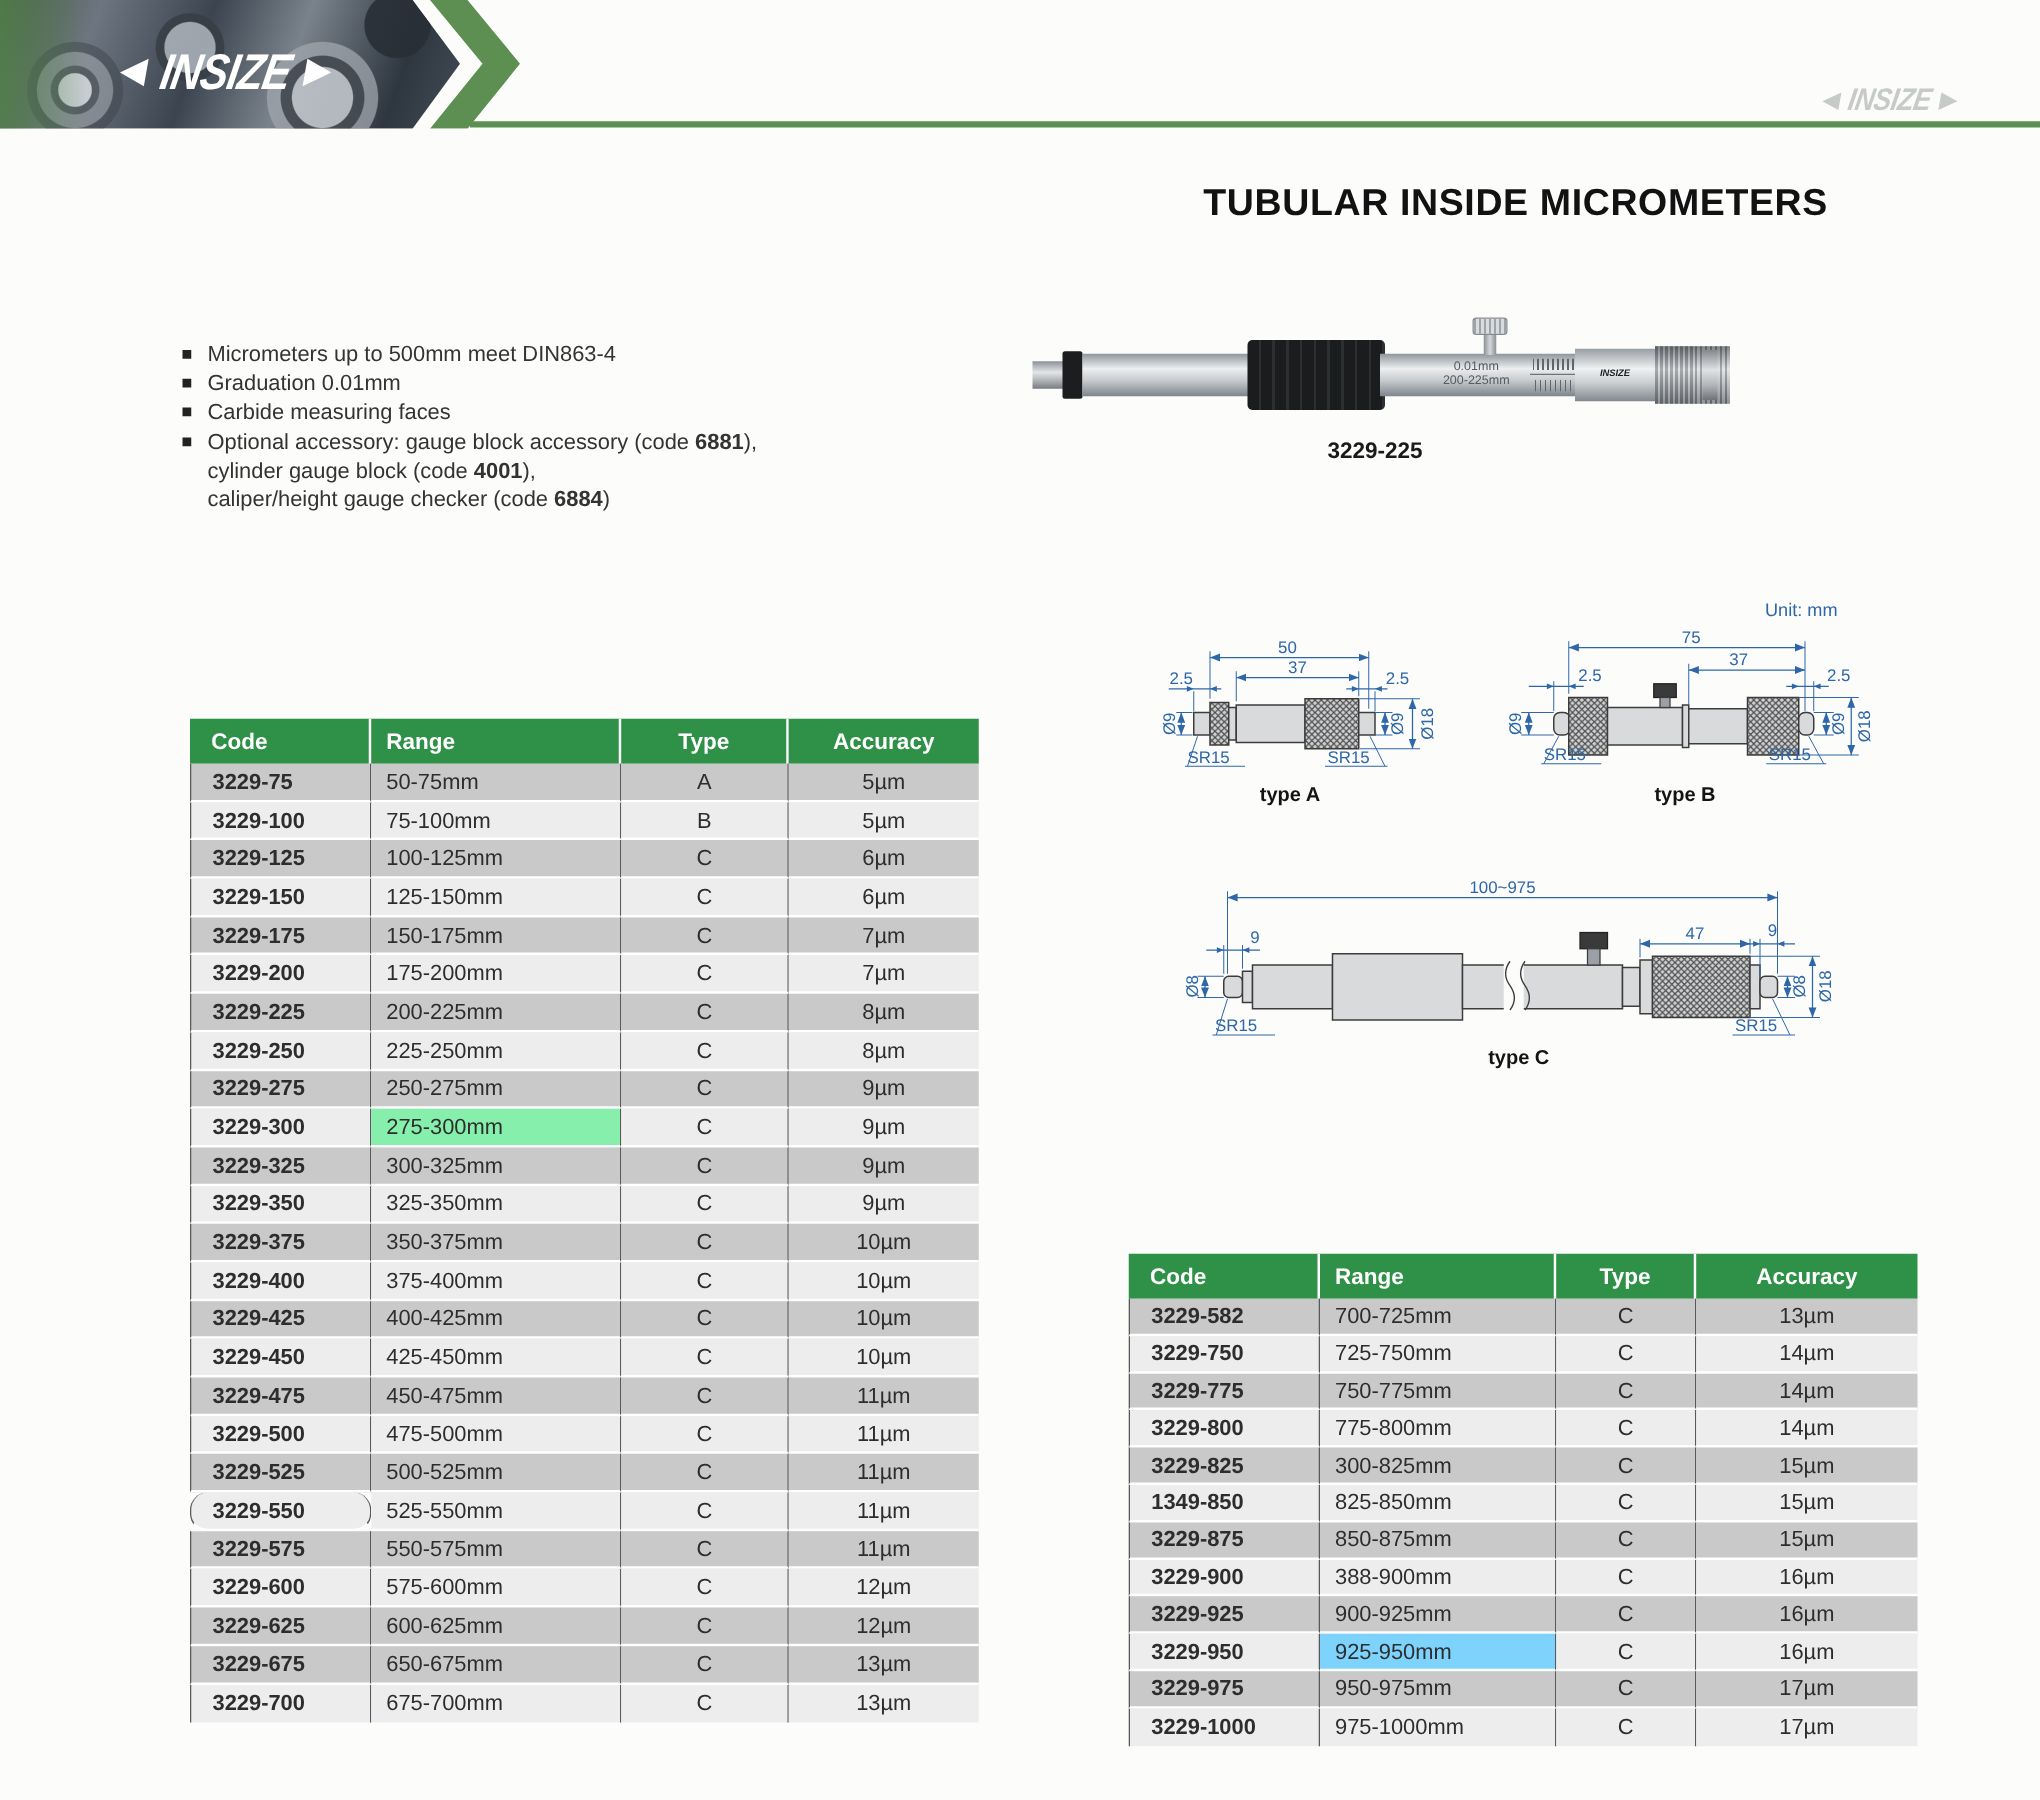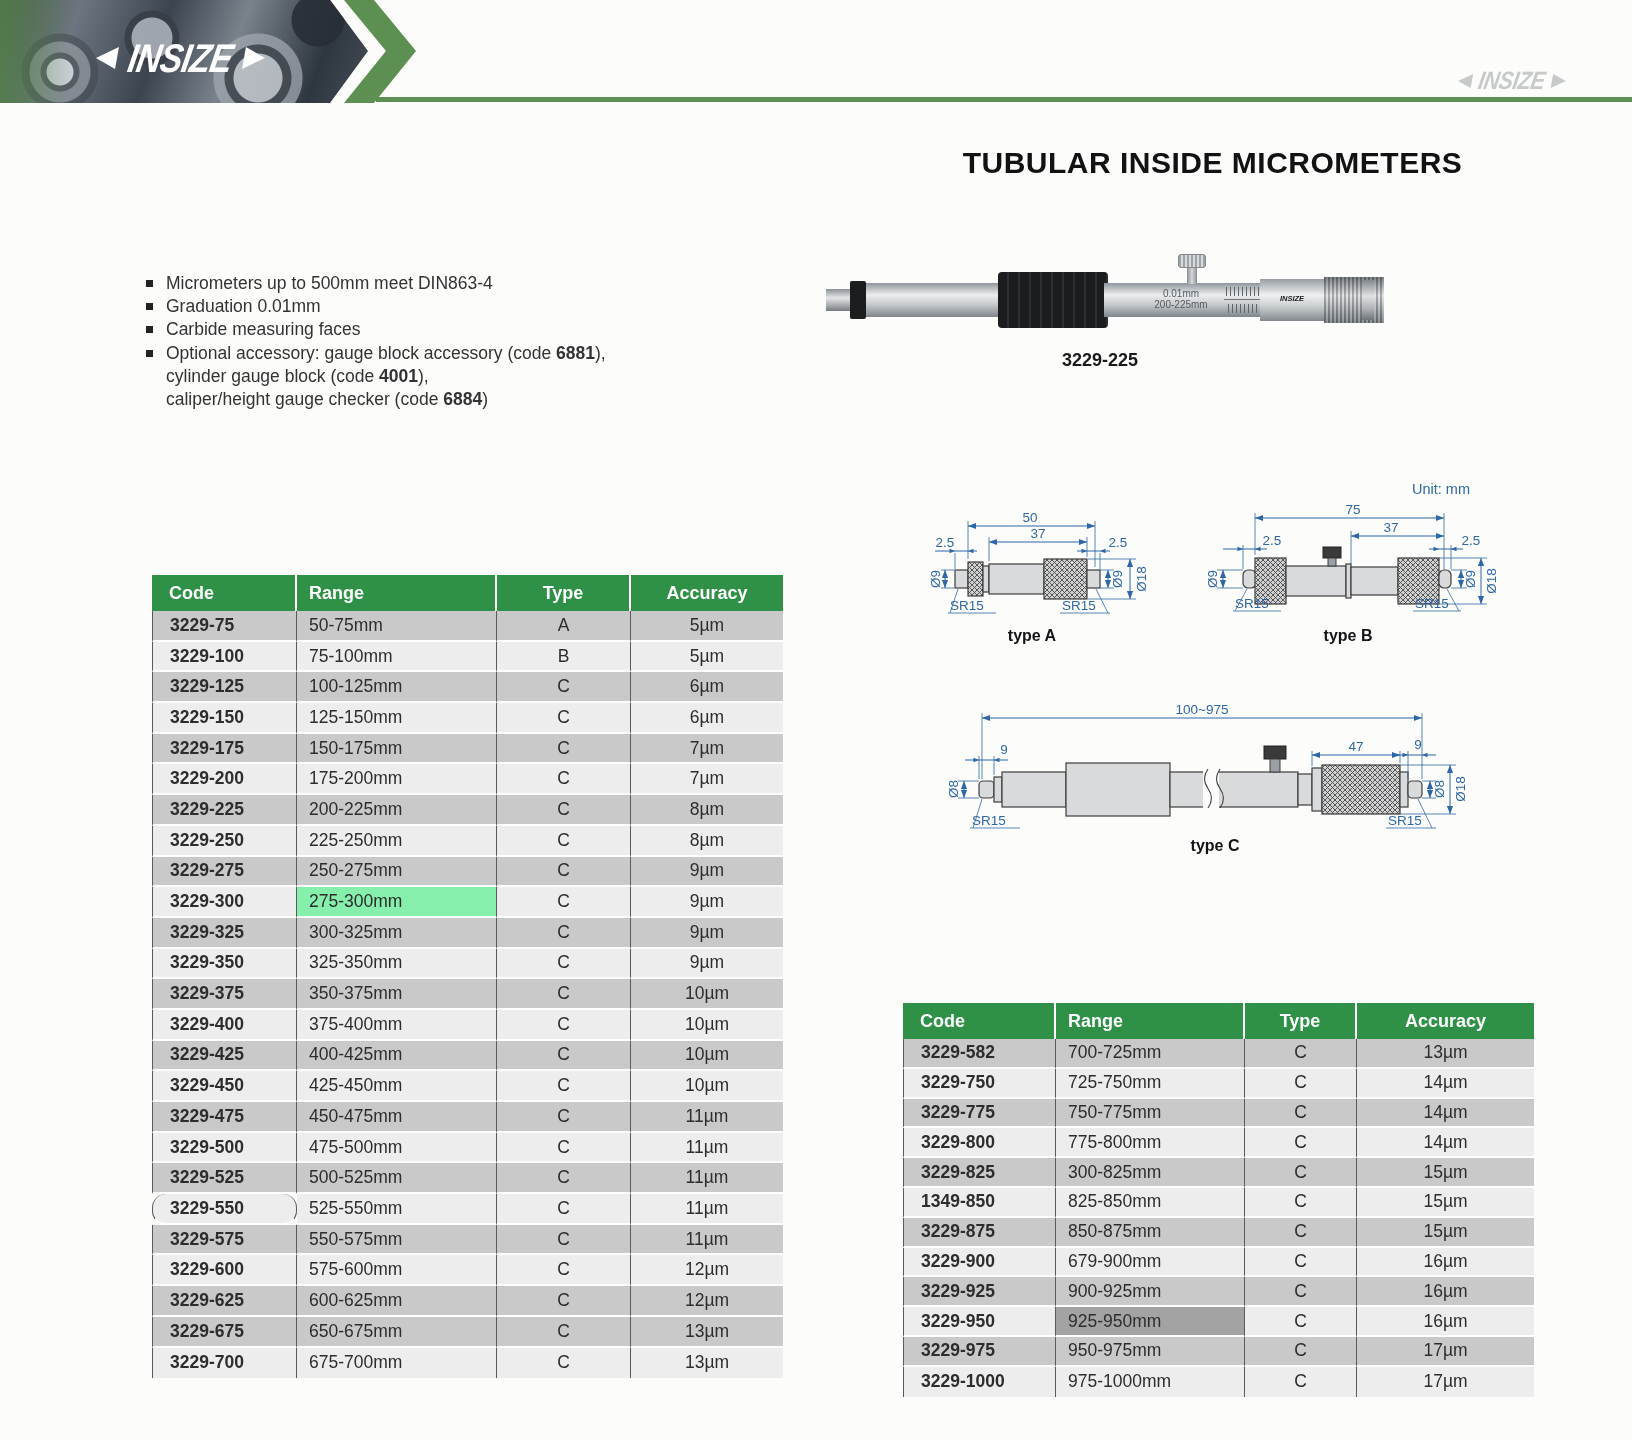--- a/index.html
+++ b/index.html
@@ -579,33 +579,33 @@
           <td class="col-3" style="background: rgb(237, 237, 237);">15µm</td>
         </tr>
         <tr>
           <td class="col-0" style="background: rgb(201, 201, 201);">3229-875</td>
           <td class="col-1" style="background: rgb(201, 201, 201);">850-875mm</td>
           <td class="col-2" style="background: rgb(201, 201, 201);">C</td>
           <td class="col-3" style="background: rgb(201, 201, 201);">15µm</td>
         </tr>
         <tr>
           <td class="col-0" style="background: rgb(237, 237, 237);">3229-900</td>
-          <td class="col-1" style="background: rgb(237, 237, 237);">679-900mm</td>
+          <td class="col-1" style="background: rgb(237, 237, 237);">388-900mm</td>
           <td class="col-2" style="background: rgb(237, 237, 237);">C</td>
           <td class="col-3" style="background: rgb(237, 237, 237);">16µm</td>
         </tr>
         <tr>
           <td class="col-0" style="background: rgb(201, 201, 201);">3229-925</td>
           <td class="col-1" style="background: rgb(201, 201, 201);">900-925mm</td>
           <td class="col-2" style="background: rgb(201, 201, 201);">C</td>
           <td class="col-3" style="background: rgb(201, 201, 201);">16µm</td>
         </tr>
         <tr>
           <td class="col-0" style="background: rgb(237, 237, 237);">3229-950</td>
-          <td class="col-1" style="background: #a3a3a3;">925-950mm</td>
+          <td class="col-1" style="background: #7dd3fc;">925-950mm</td>
           <td class="col-2" style="background: rgb(237, 237, 237);">C</td>
           <td class="col-3" style="background: rgb(237, 237, 237);">16µm</td>
         </tr>
         <tr>
           <td class="col-0" style="background: rgb(201, 201, 201); margin-left: 42px;">3229-975</td>
           <td class="col-1" style="background: rgb(201, 201, 201);">950-975mm</td>
           <td class="col-2" style="background: rgb(201, 201, 201);">C</td>
           <td class="col-3" style="background: rgb(201, 201, 201);">17µm</td>
         </tr>
         <tr>

